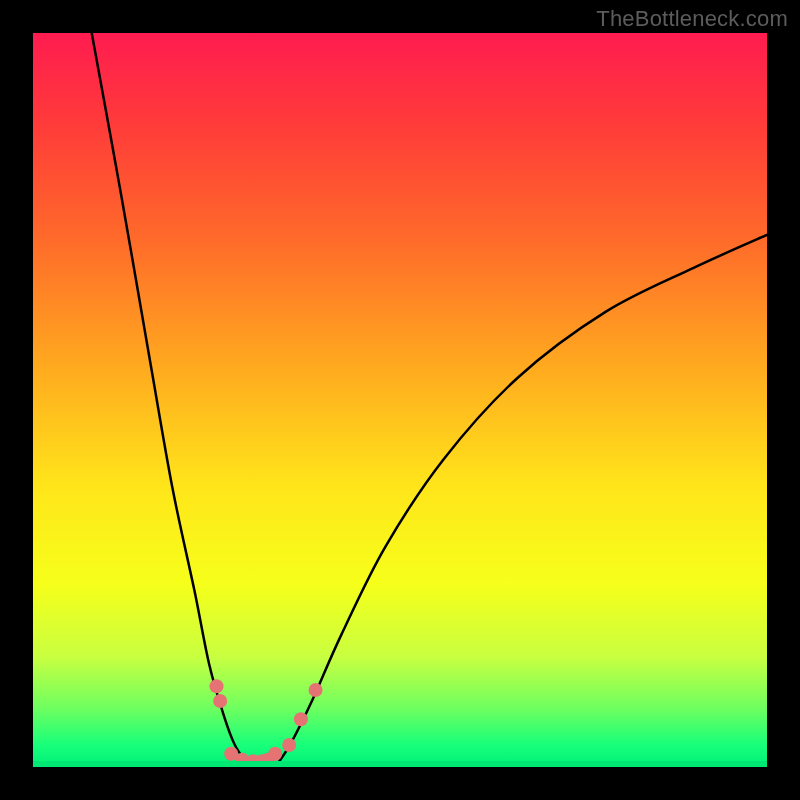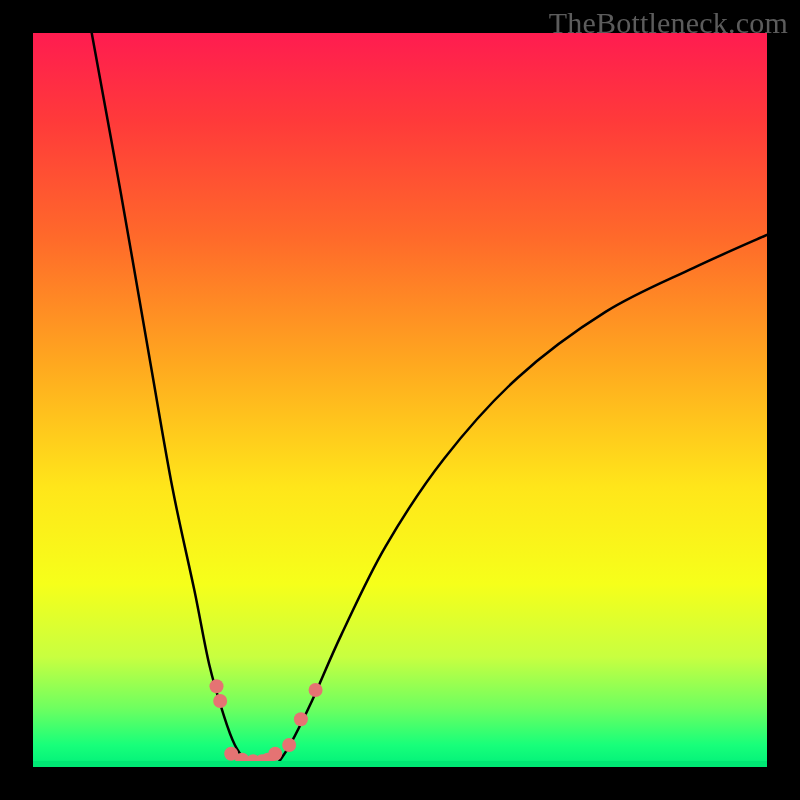--- a/index.html
+++ b/index.html
@@ -38,25 +38,24 @@
       #6eff60 92%,
       #18ff7a 97%,
       #00f07a 100%
     );
   }
   .watermark {
     position: absolute;
     top: 6px;
     right: 12px;
     color: #5c5c5c;
-    font-size: 30px;
+    font-size: 22px;
     font-weight: 400;
     letter-spacing: 0.2px;
     user-select: none;
-    font-family: Liberation Serif, serif;
   }
   svg.curves {
     position: absolute;
     left: 0;
     top: 0;
     width: 734px;
     height: 734px;
   }
   .curve {
     fill: none;

